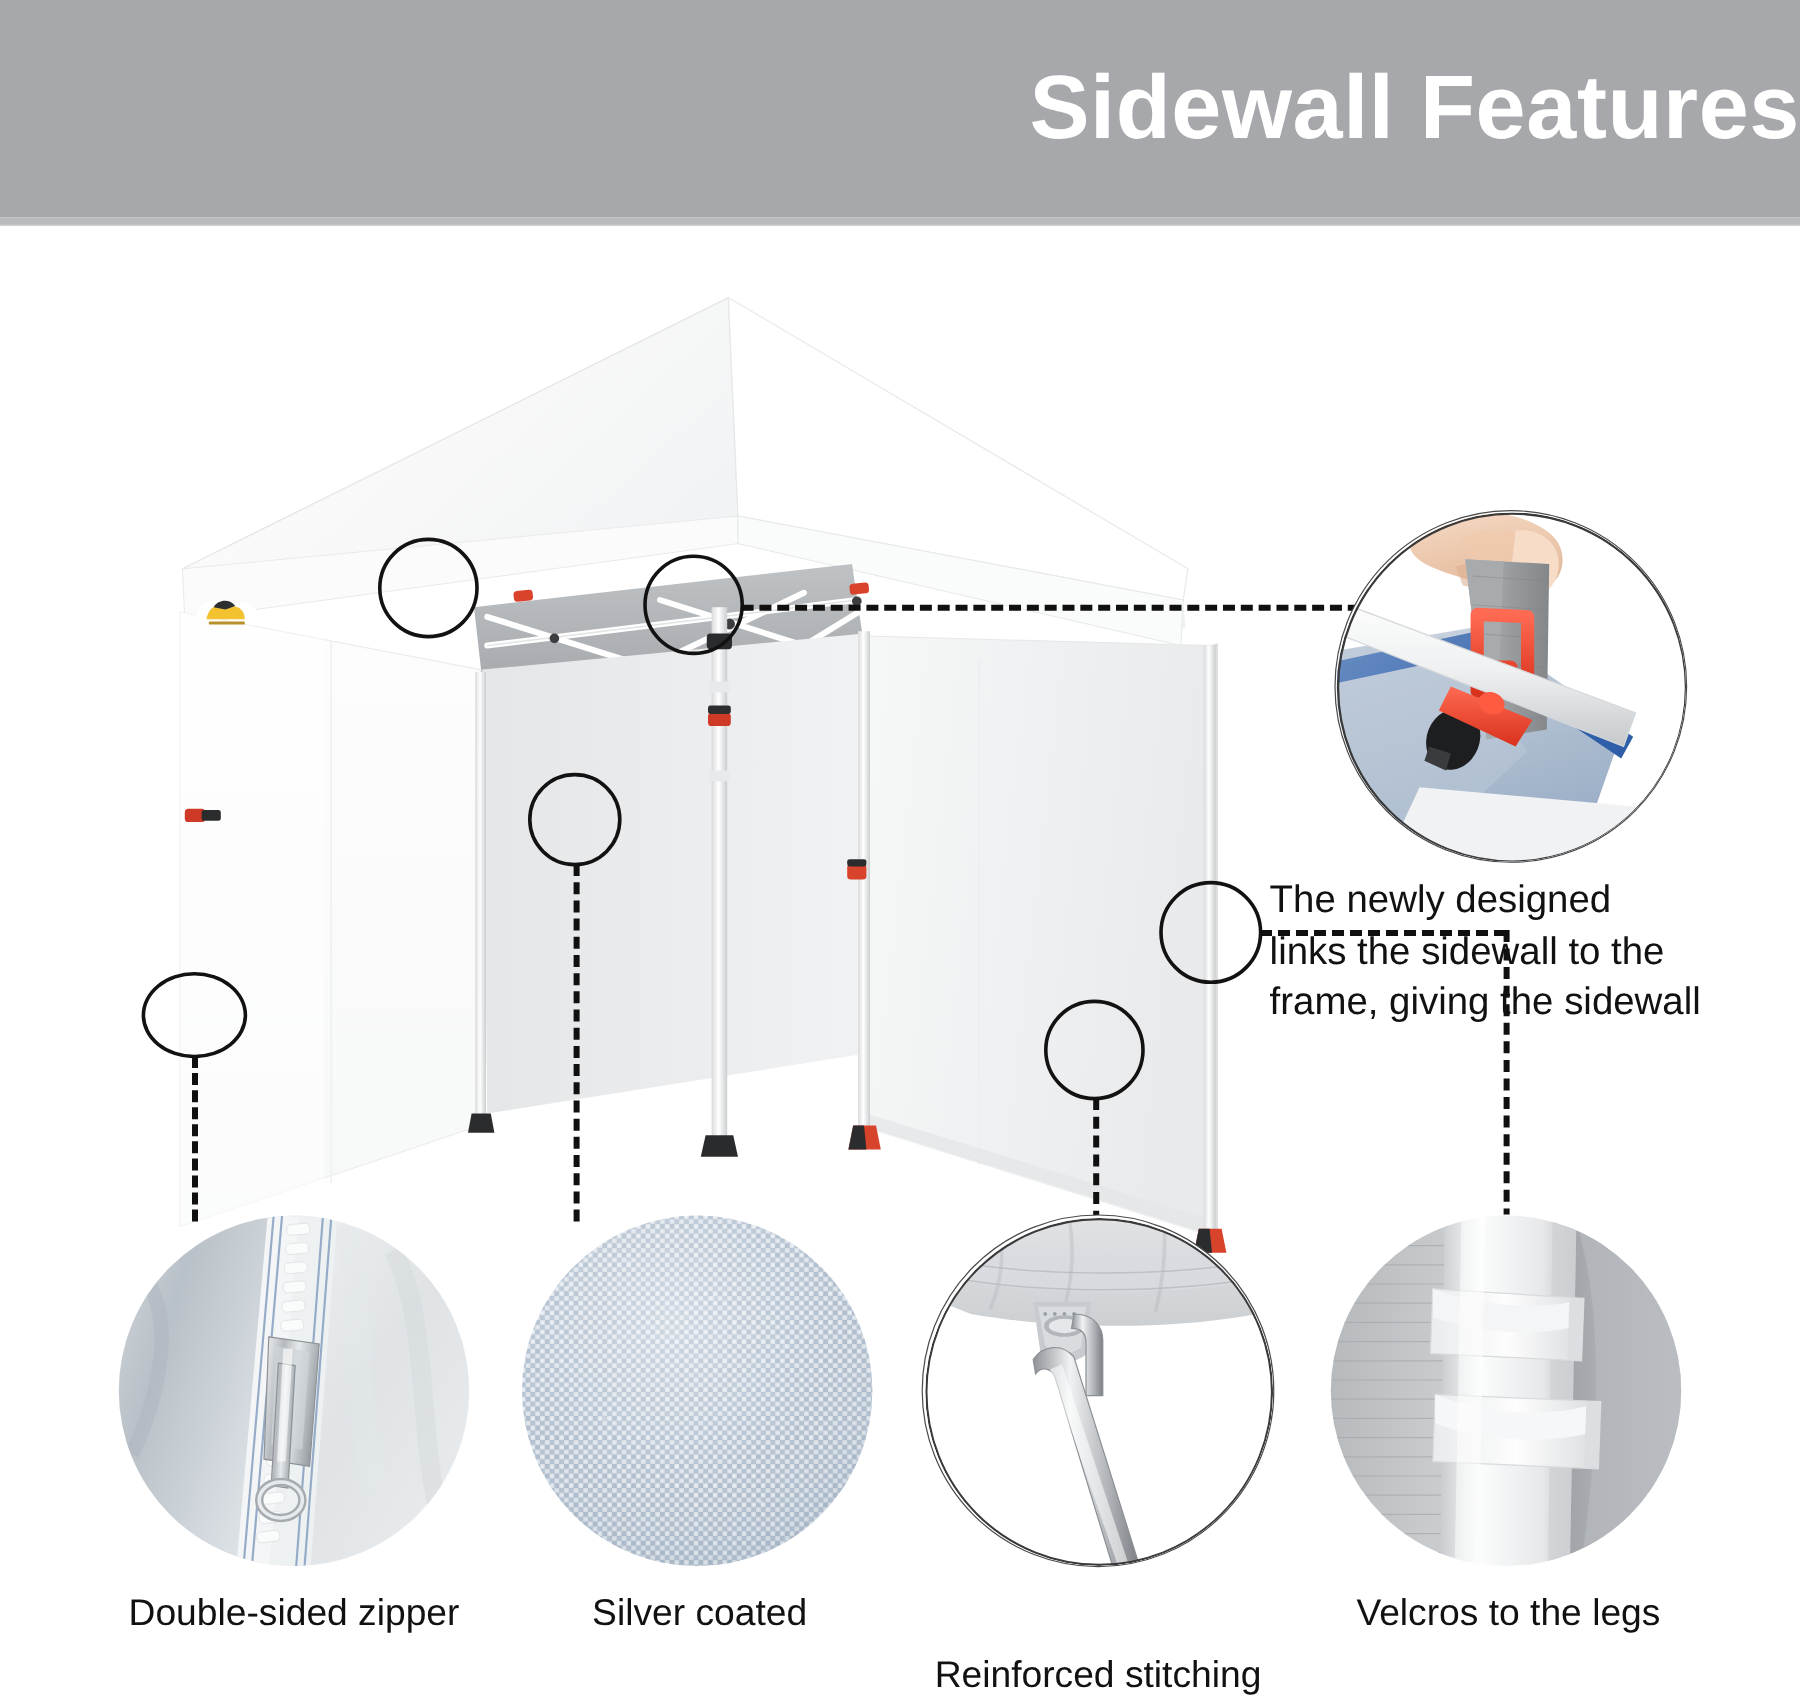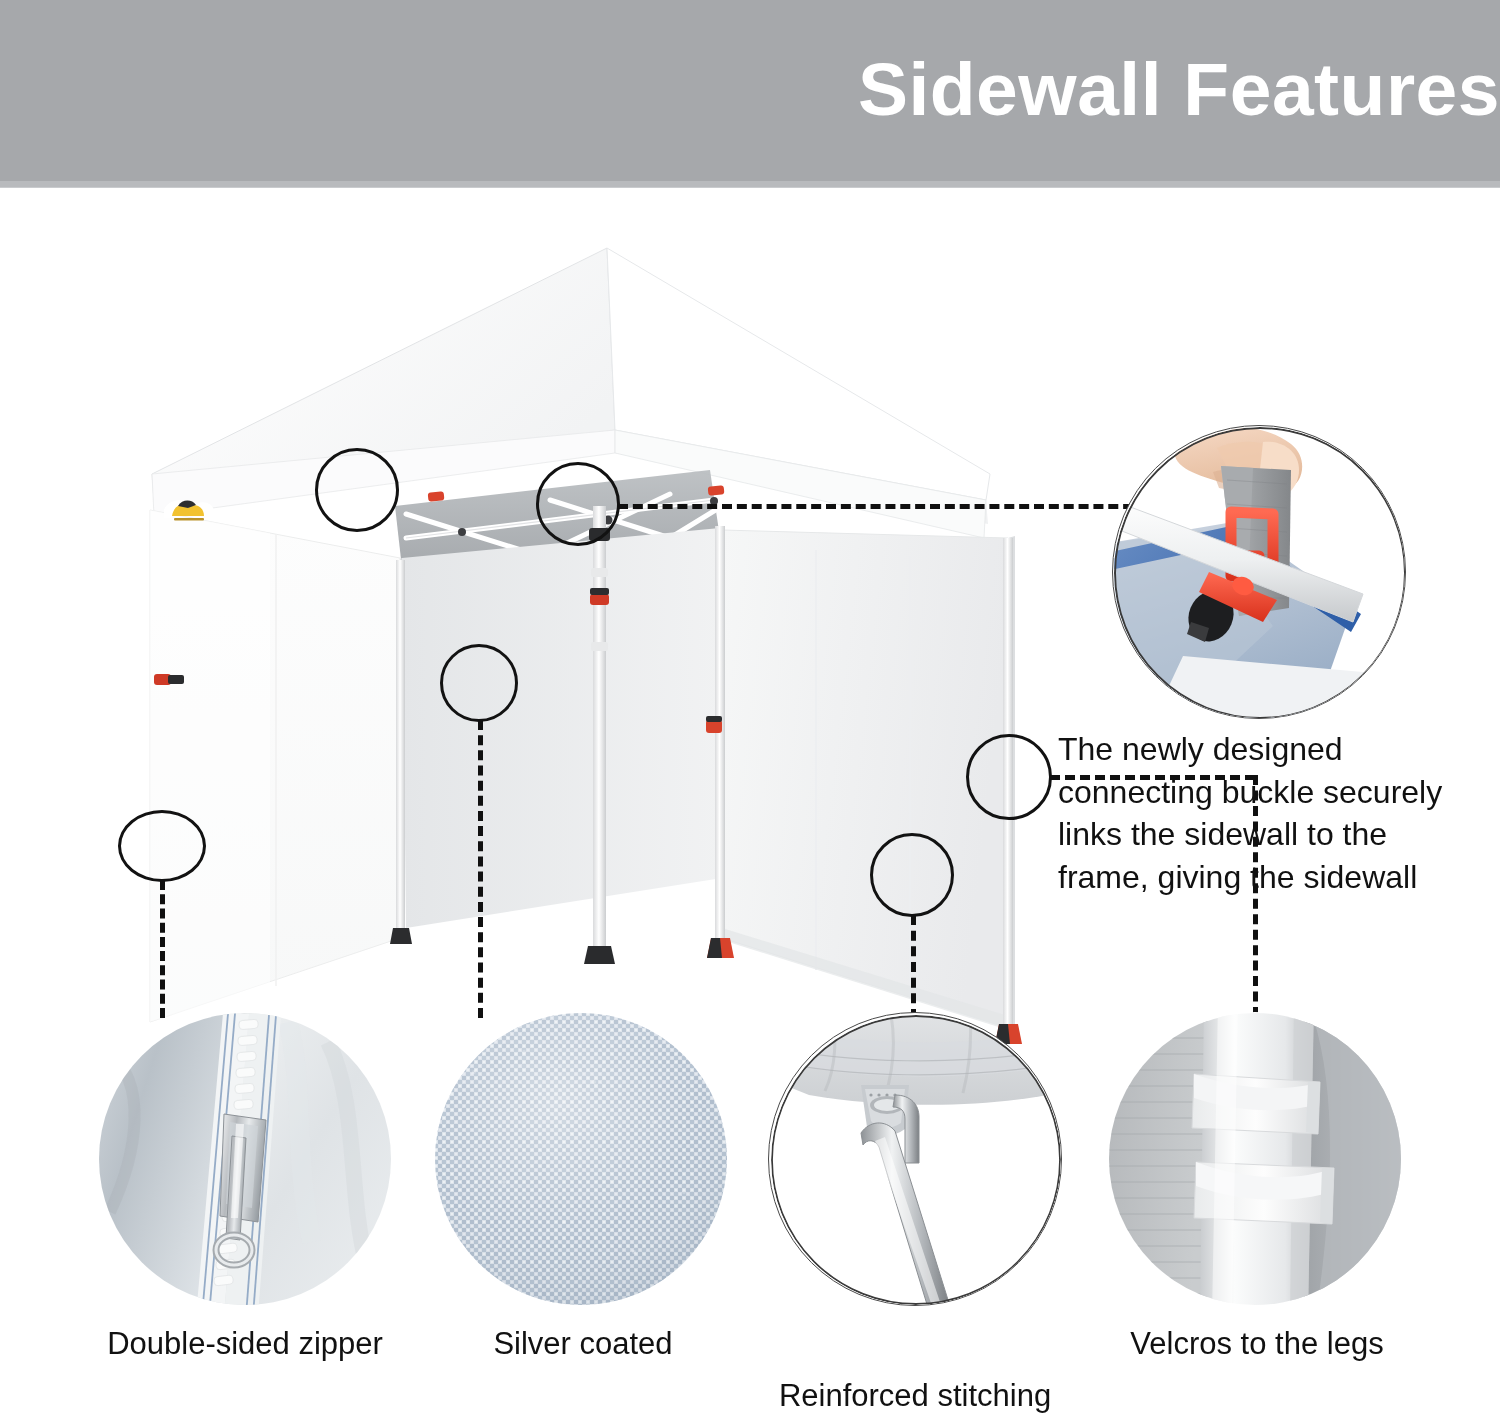--- a/index.html
+++ b/index.html
@@ -348,21 +348,20 @@
         <path d="M 96,146 L 164,174 L 150,196 L 86,166 Z" fill="url(#redG)"></path>
         <ellipse cx="130" cy="160" rx="11" ry="9" fill="#ff5b41" transform="rotate(22 130 160)"></ellipse>
 
         <circle cx="147" cy="147" r="145" fill="none" stroke="#3a3a3a" stroke-width="2"></circle>
       </g>
     </svg>
   </div>
 
   <div id="buckle-caption">
     <div>The newly designed</div>
-    <div>connecting buckle securely</div>
     <div>links the sidewall to the</div>
     <div>frame, giving the sidewall</div>
   </div>
 
   <div class="photo-circle" style="left:98px; top:824px; width:294px; height:294px;">
     <svg width="294" height="294" viewBox="0 0 294 294" xmlns="http://www.w3.org/2000/svg">
       <defs>
         <clipPath id="clipZip">
             <circle cx="147" cy="147" r="146"></circle>
           </clipPath>

